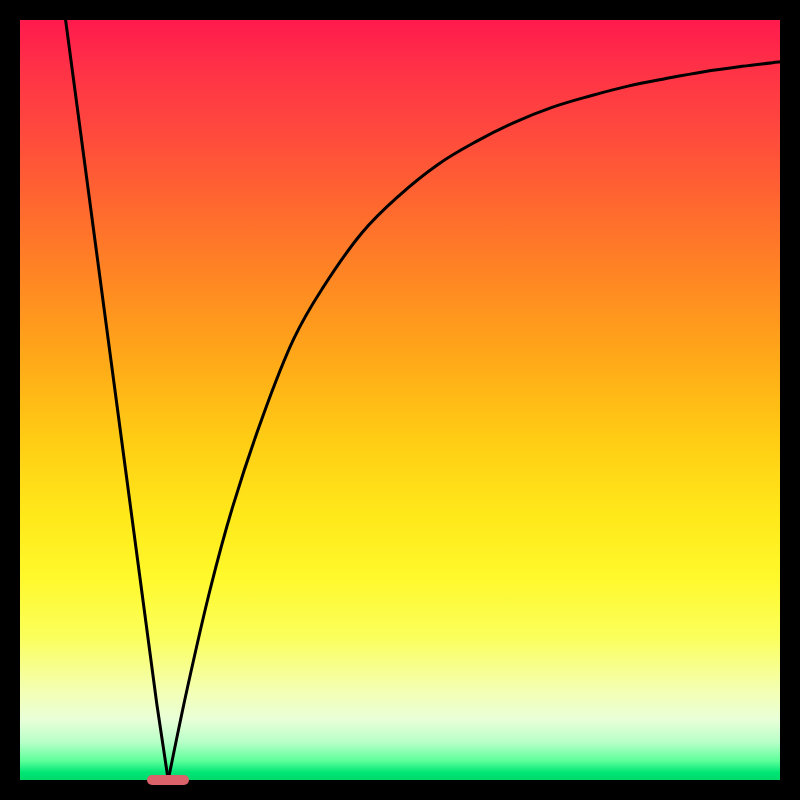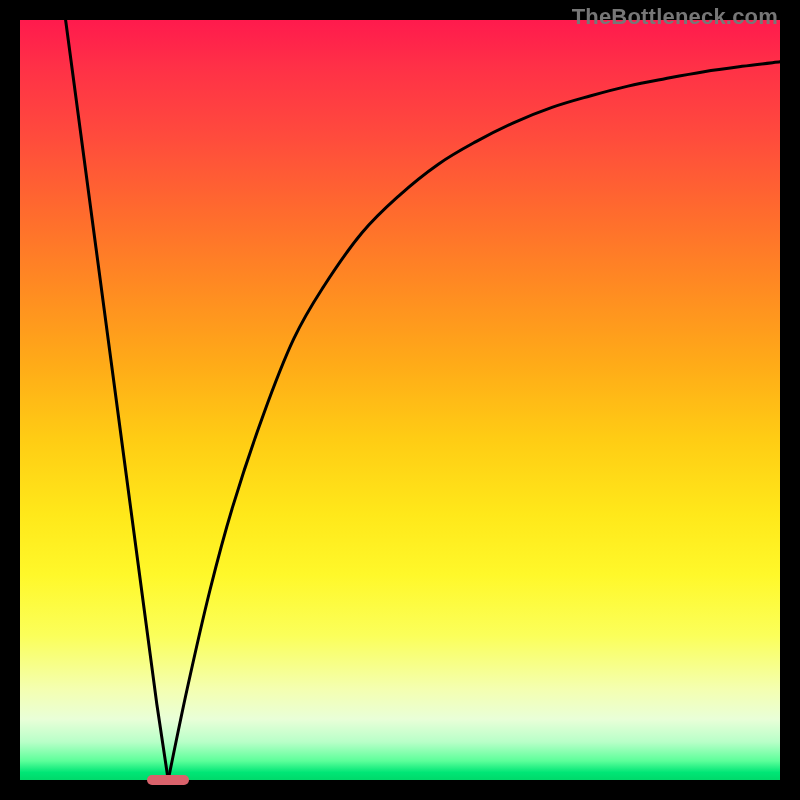--- a/index.html
+++ b/index.html
@@ -75,14 +75,13 @@
 <body>
 
 <div class="frame">
   <div class="plot-area">
     <svg class="curve" viewBox="0 0 760 760" preserveAspectRatio="none">
       <path id="curve-left" fill="none" stroke="#000" stroke-width="3" stroke-linejoin="round" stroke-linecap="round" d="M45.60 0.00 L60.80 114.00 L76.00 228.00 L91.20 342.00 L106.40 456.00 L121.60 570.00 L136.80 684.00 L148.20 760.00"></path>
       <path id="curve-right" fill="none" stroke="#000" stroke-width="3" stroke-linejoin="round" stroke-linecap="round" d="M148.20 760.00 C 151.62 743.58, 159.68 703.00, 167.20 668.80 C 174.72 634.60, 181.79 602.83, 190.00 570.00 C 198.21 537.17, 203.22 517.86, 212.80 486.40 C 222.38 454.94, 232.26 425.30, 243.20 395.20 C 254.14 365.10, 262.66 342.46, 273.60 319.20 C 284.54 295.94, 291.69 285.15, 304.00 266.00 C 316.31 246.85, 328.32 229.22, 342.00 212.80 C 355.68 196.38, 366.32 187.11, 380.00 174.80 C 393.68 162.49, 404.32 153.98, 418.00 144.40 C 431.68 134.82, 442.32 129.12, 456.00 121.60 C 469.68 114.08, 480.32 108.76, 494.00 102.60 C 507.68 96.44, 518.32 92.19, 532.00 87.40 C 545.68 82.61, 556.32 79.83, 570.00 76.00 C 583.68 72.17, 594.32 69.27, 608.00 66.12 C 621.68 62.97, 632.32 61.12, 646.00 58.52 C 659.68 55.92, 670.32 53.87, 684.00 51.68 C 697.68 49.49, 708.32 48.14, 722.00 46.36 C 735.68 44.58, 753.16 42.62, 760.00 41.80"></path>
     </svg>
     <div id="marker" class="marker" style="width: 41.8px; height: 10.64px; left: 127.3px; top: 754.68px;"></div>
   </div>
-  <div class="watermark">TheBottleneck.com</div>
 </div>
 
 </body></html>

